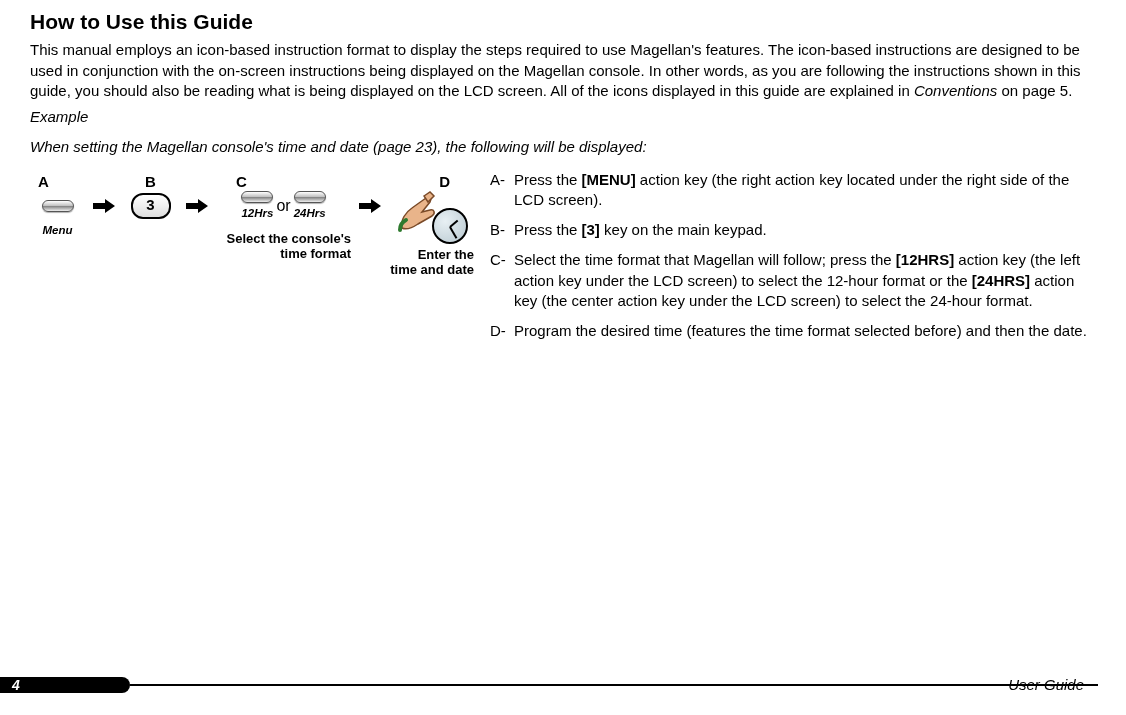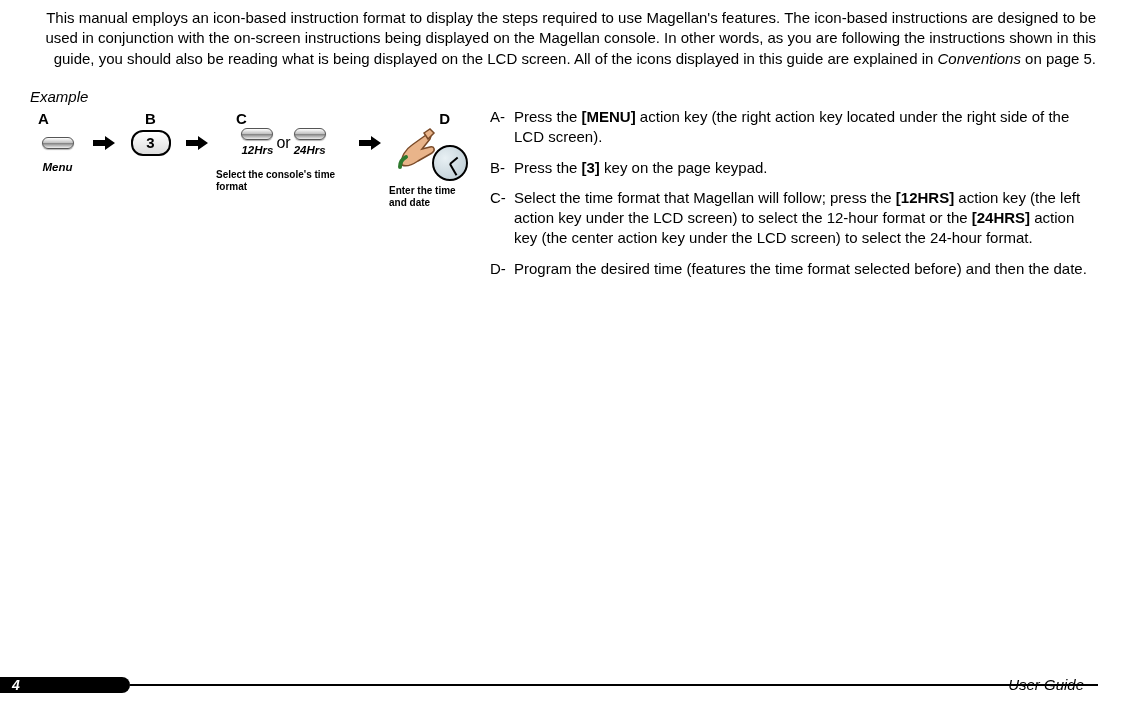--- a/index.html
+++ b/index.html
@@ -15,27 +15,26 @@
     }
     .page {
       padding: 8px 30px 0 30px;
     }
     .heading {
       font-size: 21px;
       font-weight: bold;
       margin-bottom: 4px;
     }
     .intro {
-      margin-bottom: 18px;
-      text-align: right;
+      margin-bottom: 6px;
     }
     .intro .conventions { font-style: italic; }
     .example-label {
       font-style: italic;
-      margin-bottom: 0;
+      margin-bottom: 10px;
     }
     .example-line {
       font-style: italic;
       margin-bottom: 12px;
     }
     .main-row {
       display: flex;
       align-items: flex-start;
     }
     .icon-flow {
@@ -93,23 +92,23 @@
     .icon-stack { display:flex; flex-direction:column; align-items:center; gap:2px; }
     .pair-row { display:flex; align-items:center; gap:3px; }
     .small-label {
       font-size: 11.5px;
       font-weight: bold;
       line-height: 1.15;
       margin-top: 2px;
       font-style: italic;
     }
     .caption {
-      font-size: 10px;
-      font-weight: bold;
-      text-align: left;
+      font-size: 13px;
+      font-weight: bold;
+      text-align: right;
       line-height: 1.15;
       margin-top: 10px;
     }
     .or-text { font-size: 16px; }
     .hand-clock {
       width: 72px; height: 54px;
       position: relative;
     }
     .clock {
       position: absolute; right: 0; bottom: 0;
@@ -162,26 +161,28 @@
     }
     .footer-text {
       position: absolute; right: 42px; top: 2px;
       font-style: italic; font-size: 15px;
     }
   </style>
 </head>
 <body>
 
 <div class="page">
+  <h1 class="heading">How to Use this Guide</h1>
 
   <p class="intro">
     <span>This manual employs an icon-based instruction format to display the steps required to use Magellan's features. The icon-based instructions are designed to be used in conjunction with the on-screen instructions being displayed on the Magellan console. In other words, as you are following the instructions shown in this guide, you should also be reading what is being displayed on the LCD screen. All of the icons displayed in this guide are explained in </span><span class="conventions">Conventions</span><span> on page 5.</span>
   </p>
 
   <p class="example-label">Example</p>
+  <p class="example-line">When setting the Magellan console's time and date (page 23), the following will be displayed:</p>
 
   <div class="main-row">
     <div class="icon-flow">
       <div class="flow-row">
 
         <div class="col col-a">
           <div class="letter letter-a">A</div>
           <div class="icon-stack" style="height:32px;justify-content:center;">
             <div class="pill"></div>
           </div>
@@ -248,21 +249,21 @@
       <div class="instr-item">
         <div class="instr-key">A-</div>
         <div class="instr-text">
           <span>Press the </span><b><span>[</span><span class="smallcaps">MENU</span><span>]</span></b><span> action key (the right action key located under the right side of the LCD screen).</span>
         </div>
       </div>
 
       <div class="instr-item">
         <div class="instr-key">B-</div>
         <div class="instr-text">
-          <span>Press the </span><b>[3]</b><span> key on the page keypad.</span>
+          <span>Press the </span><b>[3]</b><span> key on the main keypad.</span>
         </div>
       </div>
 
       <div class="instr-item">
         <div class="instr-key">C-</div>
         <div class="instr-text">
           <span>Select the time format that Magellan will follow; press the </span><b><span>[12</span><span class="smallcaps">HRS</span><span>]</span></b><span> action key (the left action key under the LCD screen) to select the 12-hour format or the </span><b><span>[24</span><span class="smallcaps">HRS</span><span>]</span></b><span> action key (the center action key under the LCD screen) to select the 24-hour format.</span>
         </div>
       </div>
 

